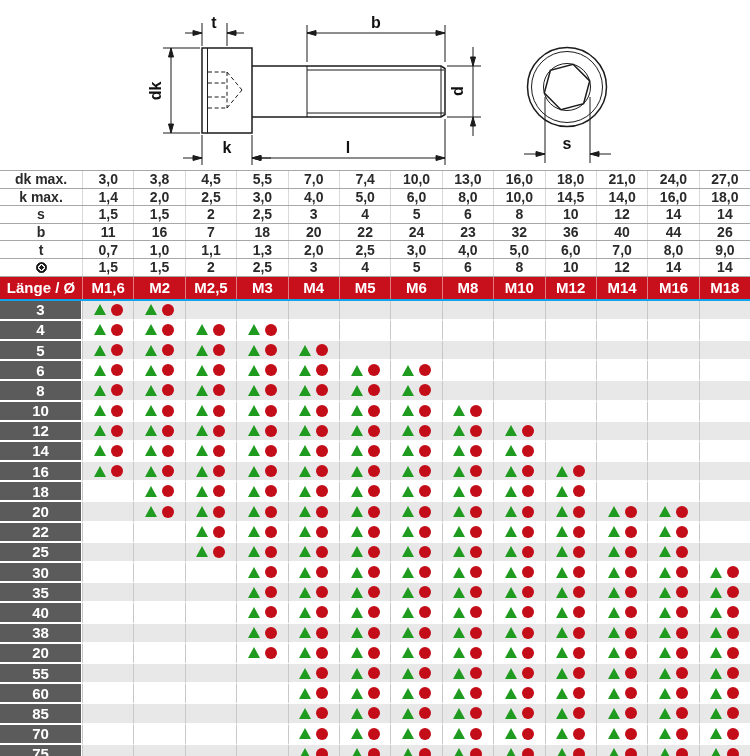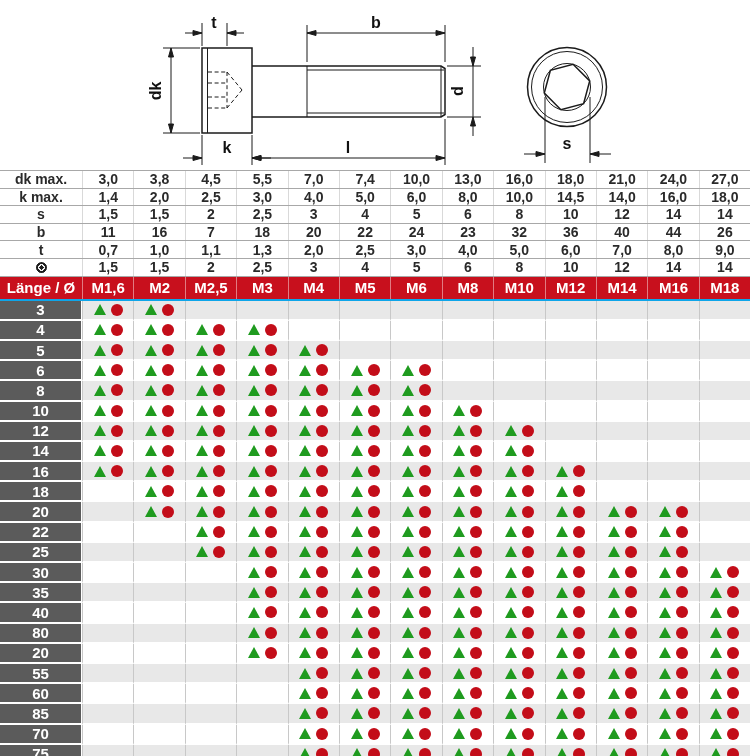--- a/index.html
+++ b/index.html
@@ -905,21 +905,21 @@
         <div class="cell m-cell">
           <span class="tri"></span>
           <span class="dot"></span>
         </div>
         <div class="cell m-cell">
           <span class="tri"></span>
           <span class="dot"></span>
         </div>
       </div>
       <div class="m-row alt">
-        <div class="cell m-label">80</div>
+        <div class="cell m-label">38</div>
         <div class="cell m-cell"></div>
         <div class="cell m-cell"></div>
         <div class="cell m-cell"></div>
         <div class="cell m-cell">
           <span class="tri"></span>
           <span class="dot"></span>
         </div>
         <div class="cell m-cell">
           <span class="tri"></span>
           <span class="dot"></span>

